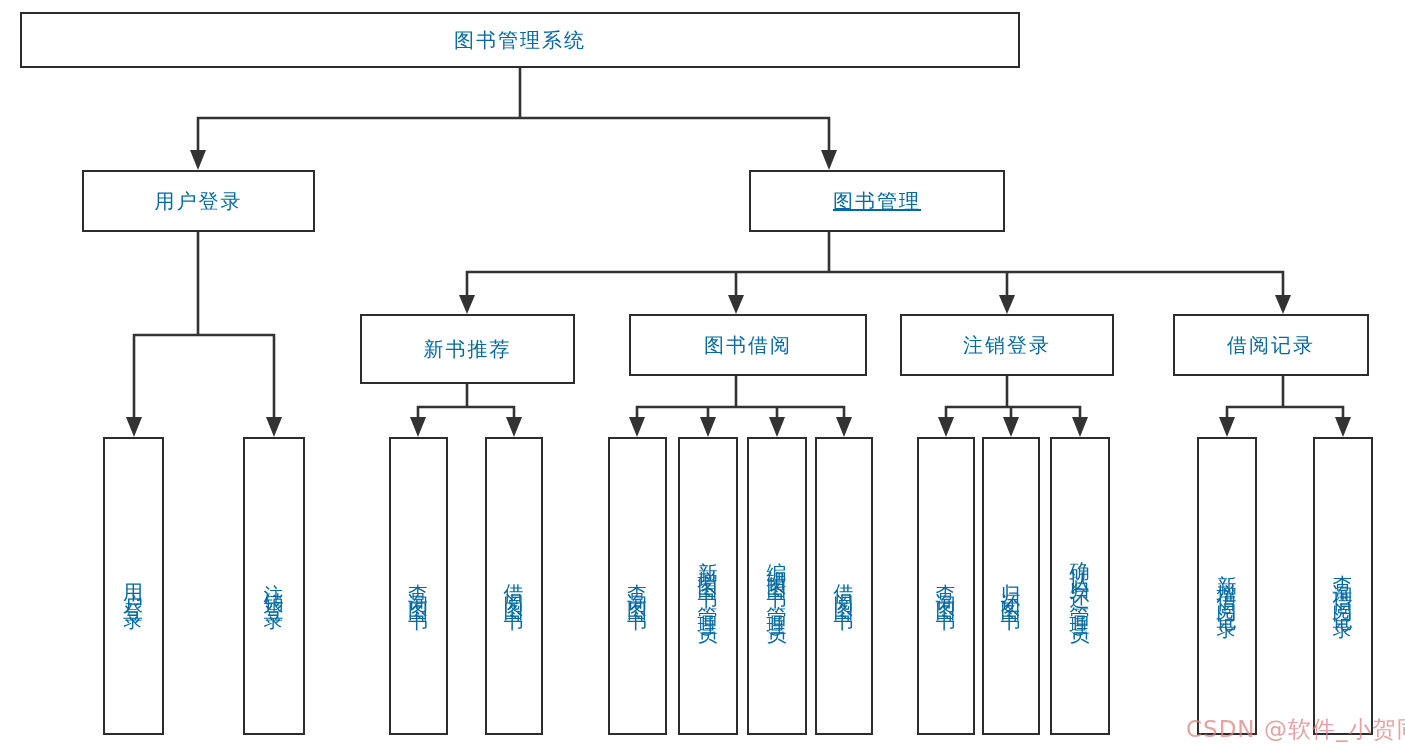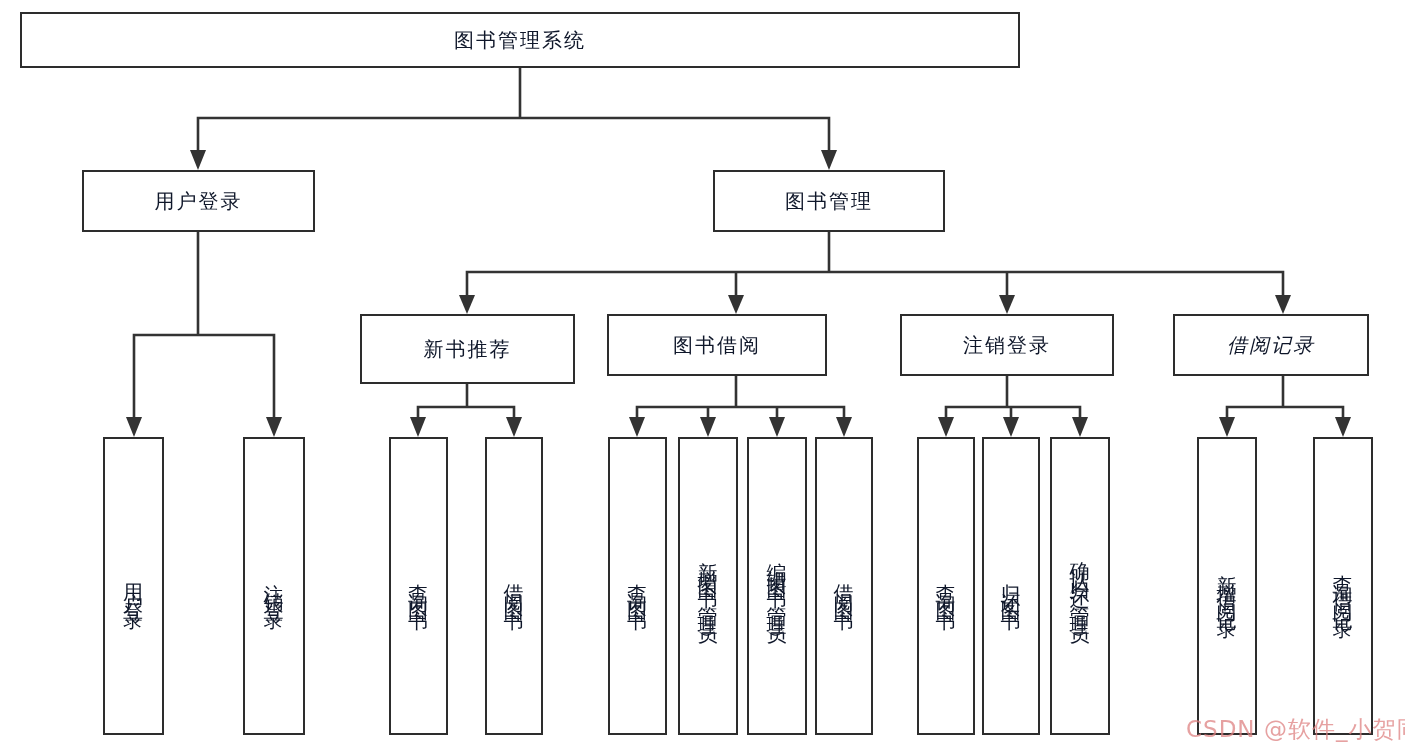--- a/index.html
+++ b/index.html
@@ -9,21 +9,21 @@
     background:#ffffff;
     font-family:"DejaVu Sans","Liberation Sans",sans-serif;
     overflow:hidden;
   }
   #connectors{position:absolute;left:0;top:0;z-index:0;}
   .node{
     position:absolute;
     box-sizing:border-box;
     background:#ffffff;
     border:2.5px solid #2d2d2d;
-    color:#0f172a;
+    color:#0369a1;
     display:flex;
     align-items:center;
     justify-content:center;
     font-size:20px;
     line-height:1;
     z-index:1;
     letter-spacing:2px;
     white-space:nowrap;
   }
   .leaf{
@@ -85,26 +85,26 @@
       <polygon points="1003,417 1019,417 1011,437"></polygon>
       <polygon points="1072,417 1088,417 1080,437"></polygon>
       <polygon points="1219,417 1235,417 1227,437"></polygon>
       <polygon points="1335,417 1351,417 1343,437"></polygon>
     </g>
   </svg>
 
   <div class="node" style="left:20px;top:12px;width:1000px;height:56px;">图书管理系统</div>
 
   <div class="node" style="left:82px;top:170px;width:233px;height:62px;">用户登录</div>
-  <div class="node" style="left:713px;top:170px;width:232px;height:62px;">图书管理</div>
+  <div class="node" style="left:749px;top:170px;width:256px;height:62px;text-decoration:underline;">图书管理</div>
 
   <div class="node" style="left:360px;top:314px;width:215px;height:70px;">新书推荐</div>
-  <div class="node" style="left:607px;top:314px;width:220px;height:62px;">图书借阅</div>
+  <div class="node" style="left:629px;top:314px;width:238px;height:62px;">图书借阅</div>
   <div class="node" style="left:900px;top:314px;width:214px;height:62px;">注销登录</div>
-  <div class="node" style="left:1173px;top:314px;width:196px;height:62px;font-style:italic;">借阅记录</div>
+  <div class="node" style="left:1173px;top:314px;width:196px;height:62px;">借阅记录</div>
 
   <div class="node leaf" style="left:103px;top:437px;width:61px;height:298px;">用户登录</div>
   <div class="node leaf" style="left:243px;top:437px;width:62px;height:298px;">注销登录</div>
 
   <div class="node leaf" style="left:389px;top:437px;width:59px;height:298px;">查询图书</div>
   <div class="node leaf" style="left:485px;top:437px;width:58px;height:298px;">借阅图书</div>
 
   <div class="node leaf" style="left:608px;top:437px;width:59px;height:298px;">查询图书</div>
   <div class="node leaf" style="left:678px;top:437px;width:60px;height:298px;">新增图书（管理员）</div>
   <div class="node leaf" style="left:747px;top:437px;width:60px;height:298px;">编辑图书（管理员）</div>

